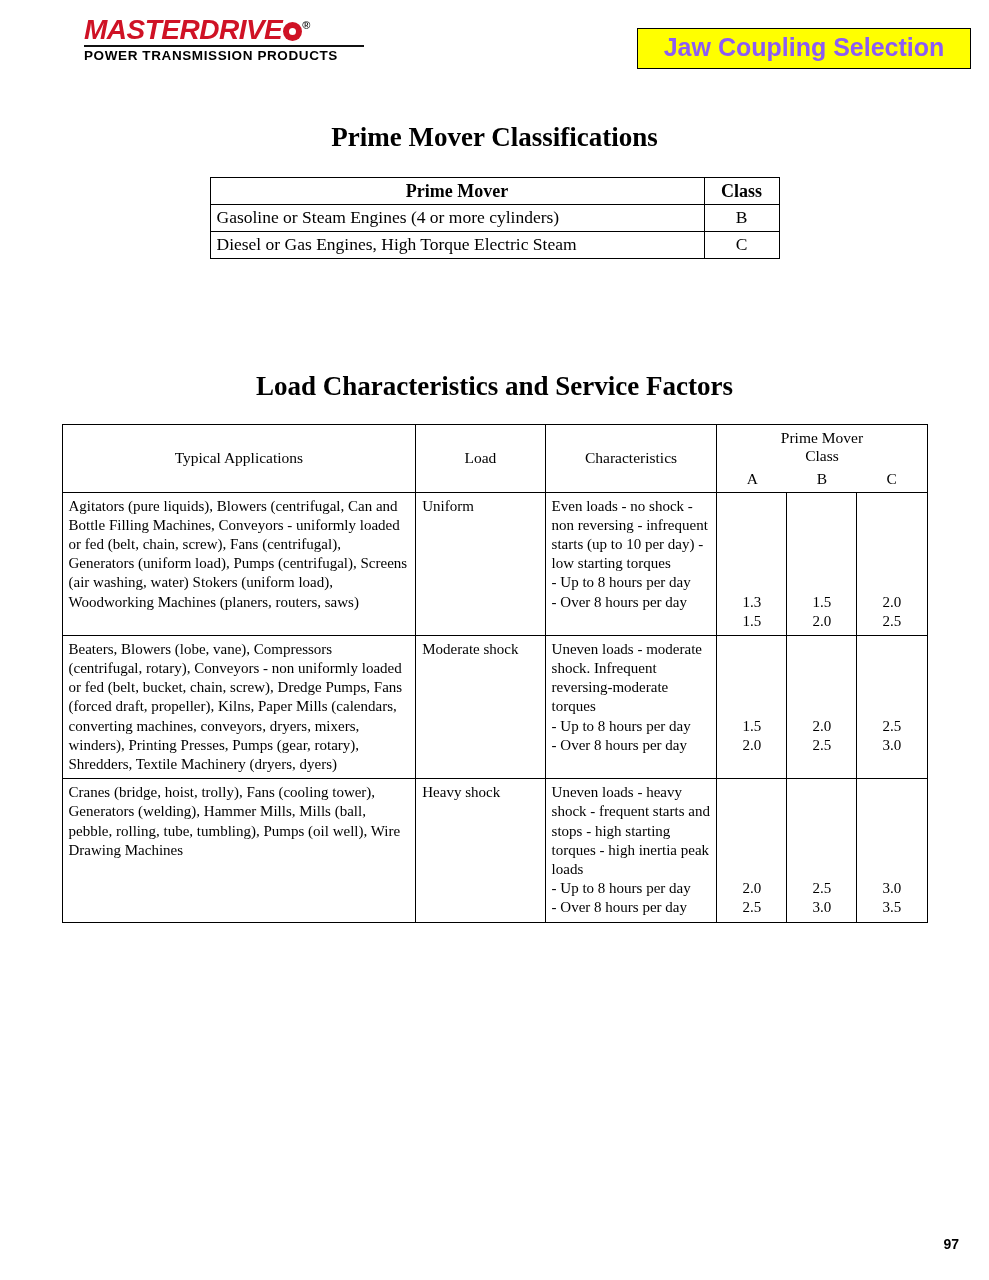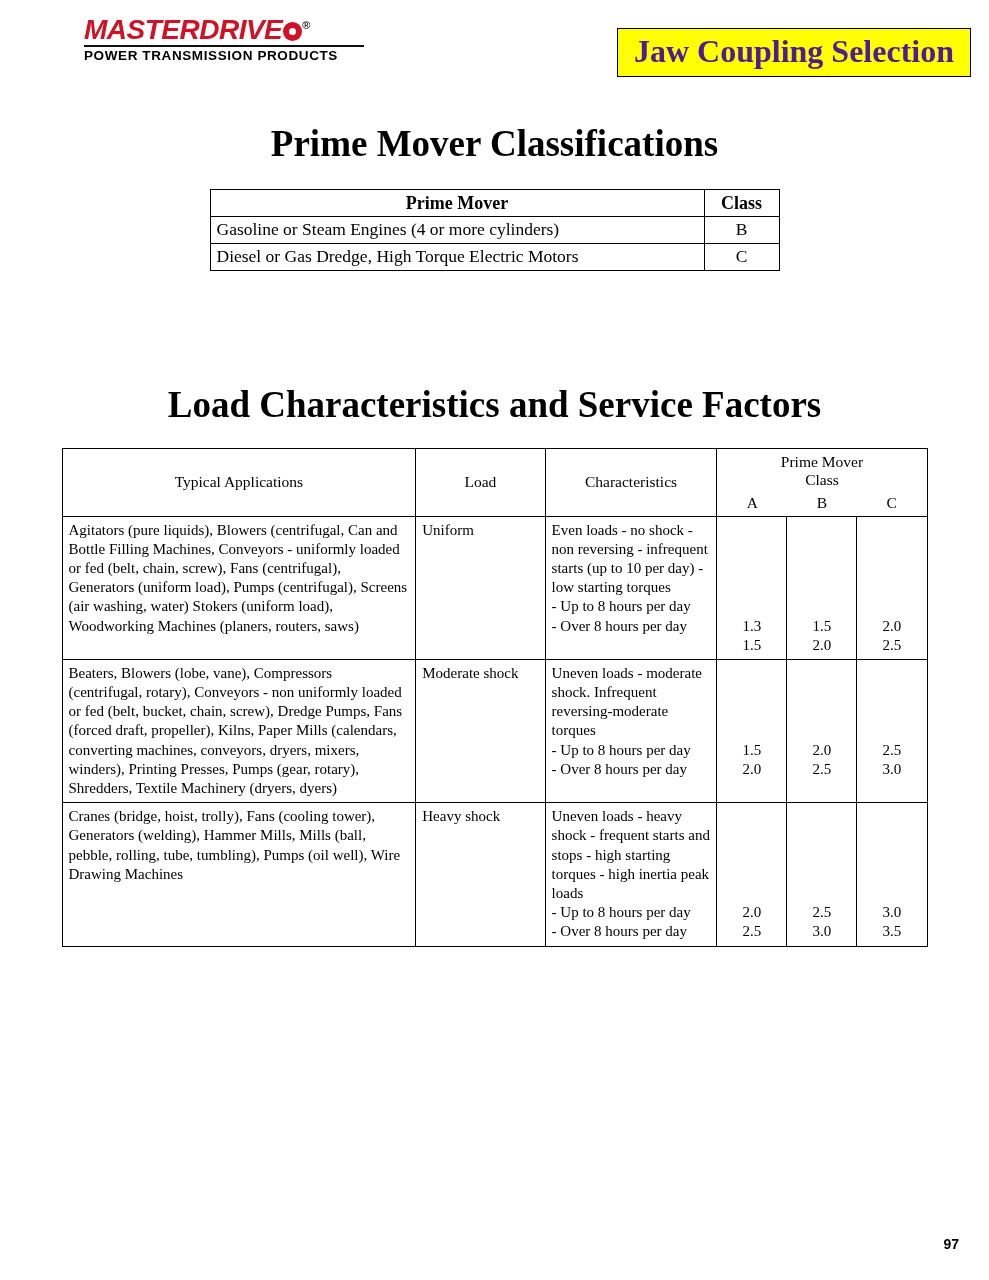--- a/index.html
+++ b/index.html
@@ -81,32 +81,32 @@
     position: absolute;
     right: 18px;
     top: 28px;
     background: #ffff00;
     border: 1px solid #000000;
     padding: 4px 16px 6px 16px;
     min-width: 300px;
     text-align: center;
   }
   .header-banner .banner-text {
-    font-family: Liberation Serif, serif;
-    font-weight: bold;
-    font-size: 32px;
-    color: #4c1d95;
+    font-family: Liberation Sans, sans-serif;
+    font-weight: bold;
+    font-size: 25px;
+    color: #8b5cf6;
     white-space: nowrap;
   }
 
   
   .section-title {
     text-align: center;
     font-weight: bold;
-    font-size: 37px;
+    font-size: 27px;
     margin: 0;
   }
   #title-prime-mover { margin-top: 42px; }
   #title-load-char { margin-top: 112px; }
 
   
   .pm-wrap {
     margin-top: 24px;
     display: flex;
     justify-content: center;
@@ -218,21 +218,21 @@
         <th>Prime Mover</th>
         <th class="class-col">Class</th>
       </tr>
     </thead>
     <tbody>
       <tr>
         <td>Gasoline or Steam Engines (4 or more cylinders)</td>
         <td class="class-col">B</td>
       </tr>
       <tr>
-        <td>Diesel or Gas Dredge, High Torque Electric Motors</td>
+        <td>Diesel or Gas Engines, High Torque Electric Steam</td>
         <td class="class-col">C</td>
       </tr>
     </tbody>
   </table>
 </div>
 
 <h1 class="section-title" id="title-load-char">Load Characteristics and Service Factors</h1>
 
 <div class="lc-wrap">
   <table class="lc">

